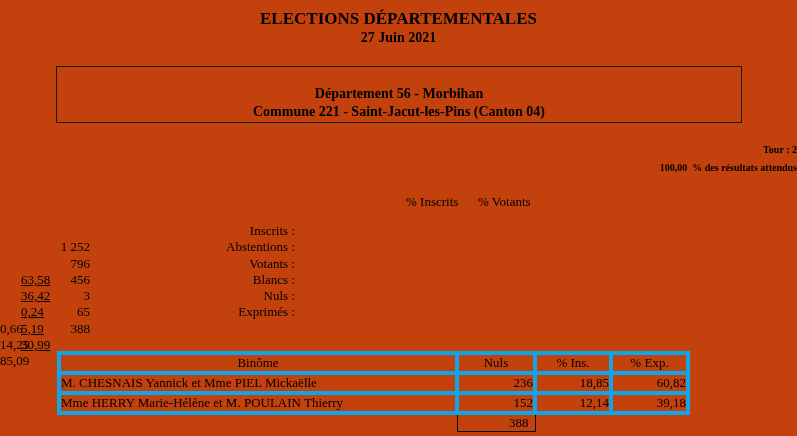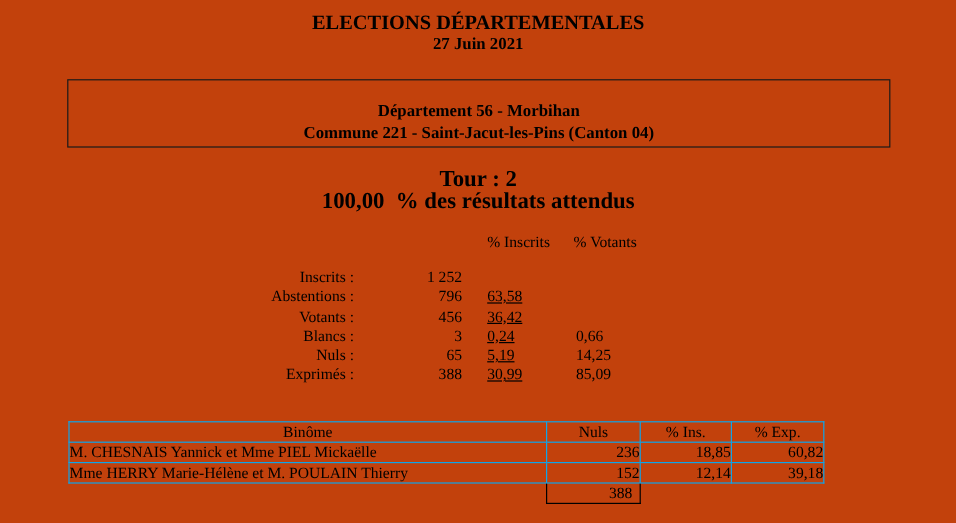--- a/index.html
+++ b/index.html
@@ -47,22 +47,22 @@
     font-size: 14px;
     line-height: 18px;
     font-weight: bold;
     padding-top: 18px;
   }
   .round-block {
     position: absolute;
     top: 141px;
     left: 0;
     width: 100%;
-    text-align: center;
-    font-size: 19px;
+    text-align: right;
+    font-size: 10px;
     line-height: 18px;
     font-weight: bold;
   }
   .round-line2 { white-space: pre; }
   .stats-head {
     position: absolute;
     top: 194px;
     left: 0;
     width: 100%;
     height: 14px;
@@ -75,36 +75,37 @@
     position: absolute;
     top: 223px;
     left: 0;
     width: 100%;
     font-size: 13px;
   }
   .stat-row {
     display: flex;
     height: 16.3px;
     line-height: 16.3px;
+    flex-direction: column;
   }
   .st-label { width: 295px; text-align: right; }
   .st-value { width: 90px;  text-align: right; }
   .st-pi    { margin-left: 21px; width: 74px; text-align: left; text-decoration: underline; }
   .st-pv    { text-align: left; }
   table.results {
     position: absolute;
     left: 57px;
     top: 351px;
     border-collapse: collapse;
     table-layout: fixed;
     font-size: 13px;
   }
   table.results th,
   table.results td {
-    border: 1px solid #0ea5e9;
+    border: 4px solid #0ea5e9;
     padding: 0;
     overflow: hidden;
     white-space: nowrap;
   }
   table.results th {
     font-weight: normal;
     text-align: center;
     height: 15px;
   }
   table.results td { height: 14px; }

